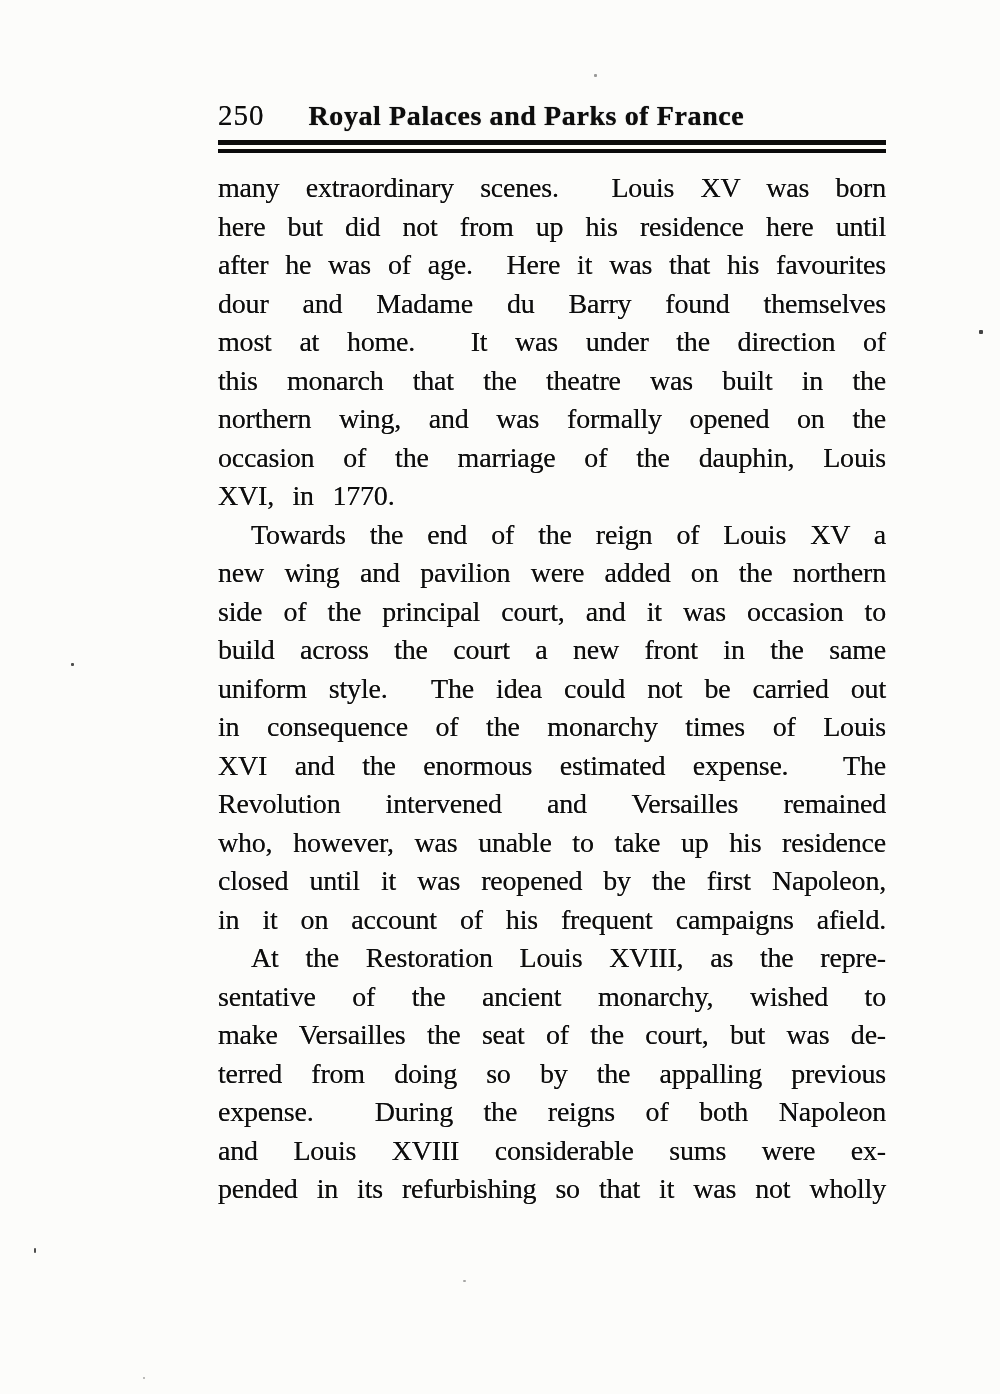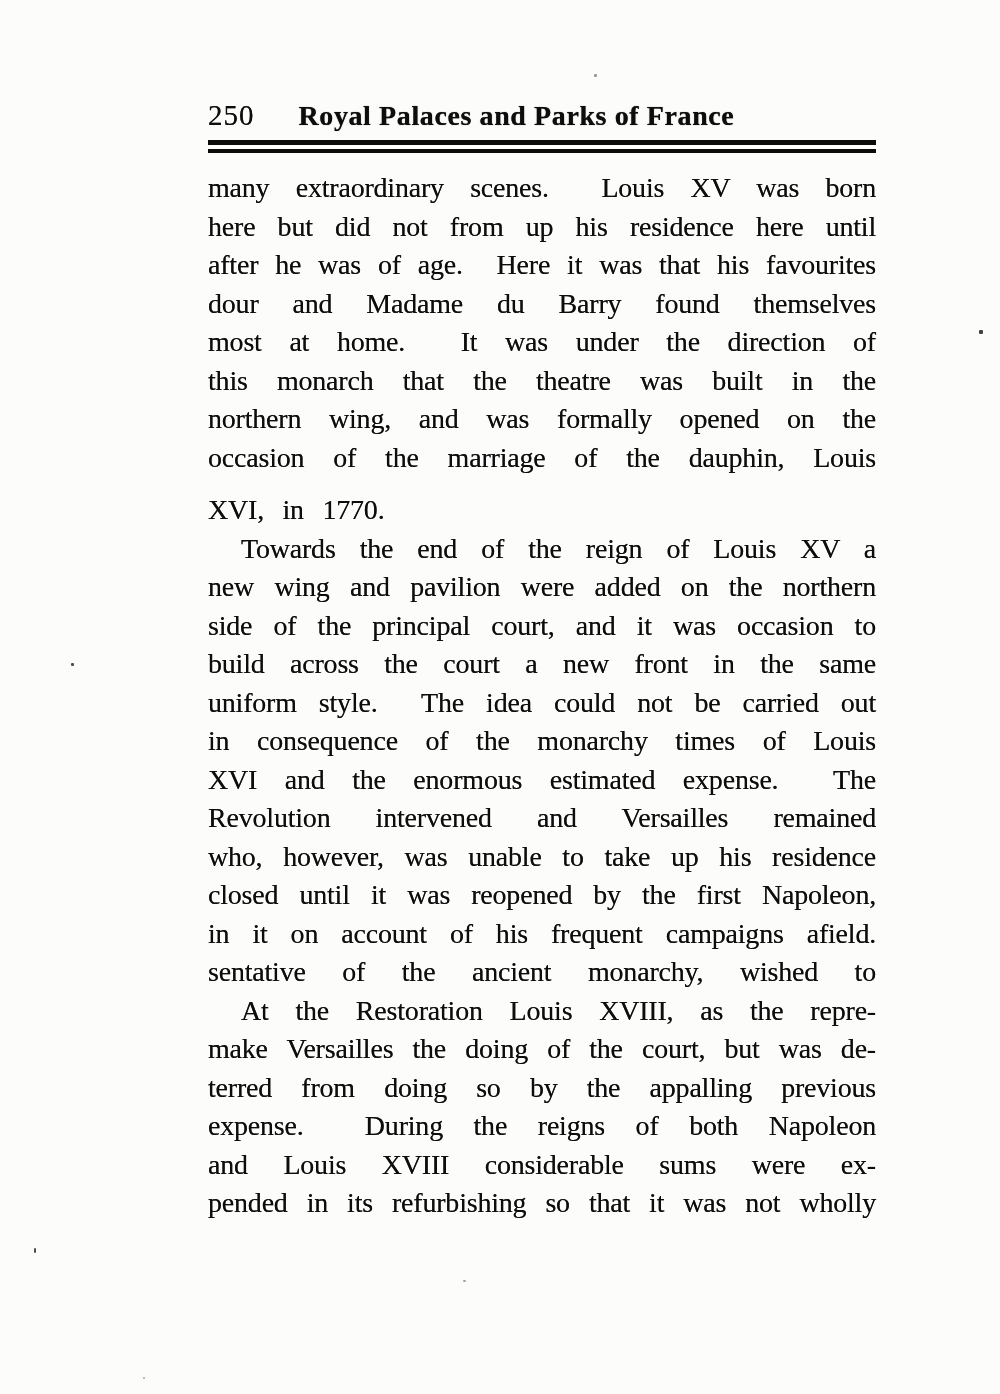--- a/index.html
+++ b/index.html
@@ -10,21 +10,21 @@
     color: #0d0d0d;
     overflow: hidden;
   }
   .page {
     position: relative;
     width: 1000px; height: 1394px;
     background: #fcfcfa;
   }
   .content {
     position: absolute;
-    left: 208px; top: 99px;
+    left: 218px; top: 99px;
     width: 668px;
   }
   .running-head {
     display: flex;
     align-items: baseline;
     white-space: nowrap;
   }
   .page-number {
     font-size: 29px;
     letter-spacing: 1px;
@@ -53,21 +53,20 @@
     letter-spacing: -0.2px;
     text-align: justify;
     text-align-last: justify;
     text-shadow: 0 0 0.6px rgba(10,10,10,0.7);
   }
   .line.indent { text-indent: 33px; }
   .line.para-end {
     text-align: center;
     text-align-last: left;
     word-spacing: 0.42em;
-    margin-top: 14px;
   }
   .speck { position: absolute; background: #222; border-radius: 1px; }
   .speck.s1 { left: 594px; top: 74px;   width: 3px; height: 3px; opacity: .45; }
   .speck.s2 { left: 979px; top: 330px;  width: 4px; height: 4px; opacity: .85; }
   .speck.s3 { left: 71px;  top: 663px;  width: 3px; height: 3px; opacity: .8; }
   .speck.s4 { left: 34px;  top: 1248px; width: 2px; height: 5px; opacity: .8; }
   .speck.s5 { left: 463px; top: 1280px; width: 3px; height: 2px; opacity: .4; }
   .speck.s6 { left: 143px; top: 1377px; width: 2px; height: 2px; opacity: .4; }
 </style>
 </head>
@@ -98,23 +97,23 @@
       <div class="line">new wing and pavilion were added on the northern</div>
       <div class="line">side of the principal court, and it was occasion to</div>
       <div class="line">build across the court a new front in the same</div>
       <div class="line">uniform style.&nbsp; The idea could not be carried out</div>
       <div class="line">in consequence of the monarchy times of Louis</div>
       <div class="line">XVI and the enormous estimated expense.&nbsp; The</div>
       <div class="line">Revolution intervened and Versailles remained</div>
       <div class="line">who, however, was unable to take up his residence</div>
       <div class="line">closed until it was reopened by the first Napoleon,</div>
       <div class="line">in it on account of his frequent campaigns afield.</div>
+      <div class="line indent">At the Restoration Louis XVIII, as the repre-</div>
       <div class="line">sentative of the ancient monarchy, wished to</div>
-      <div class="line indent">At the Restoration Louis XVIII, as the repre-</div>
-      <div class="line">make Versailles the doing of the court, but was de-</div>
+      <div class="line">make Versailles the seat of the court, but was de-</div>
       <div class="line">terred from doing so by the appalling previous</div>
       <div class="line">expense.&nbsp; During the reigns of both Napoleon</div>
       <div class="line">and Louis XVIII considerable sums were ex-</div>
       <div class="line">pended in its refurbishing so that it was not wholly</div>
     </div>
 
   </div>
 
   <div class="speck s1"></div>
   <div class="speck s2"></div>

